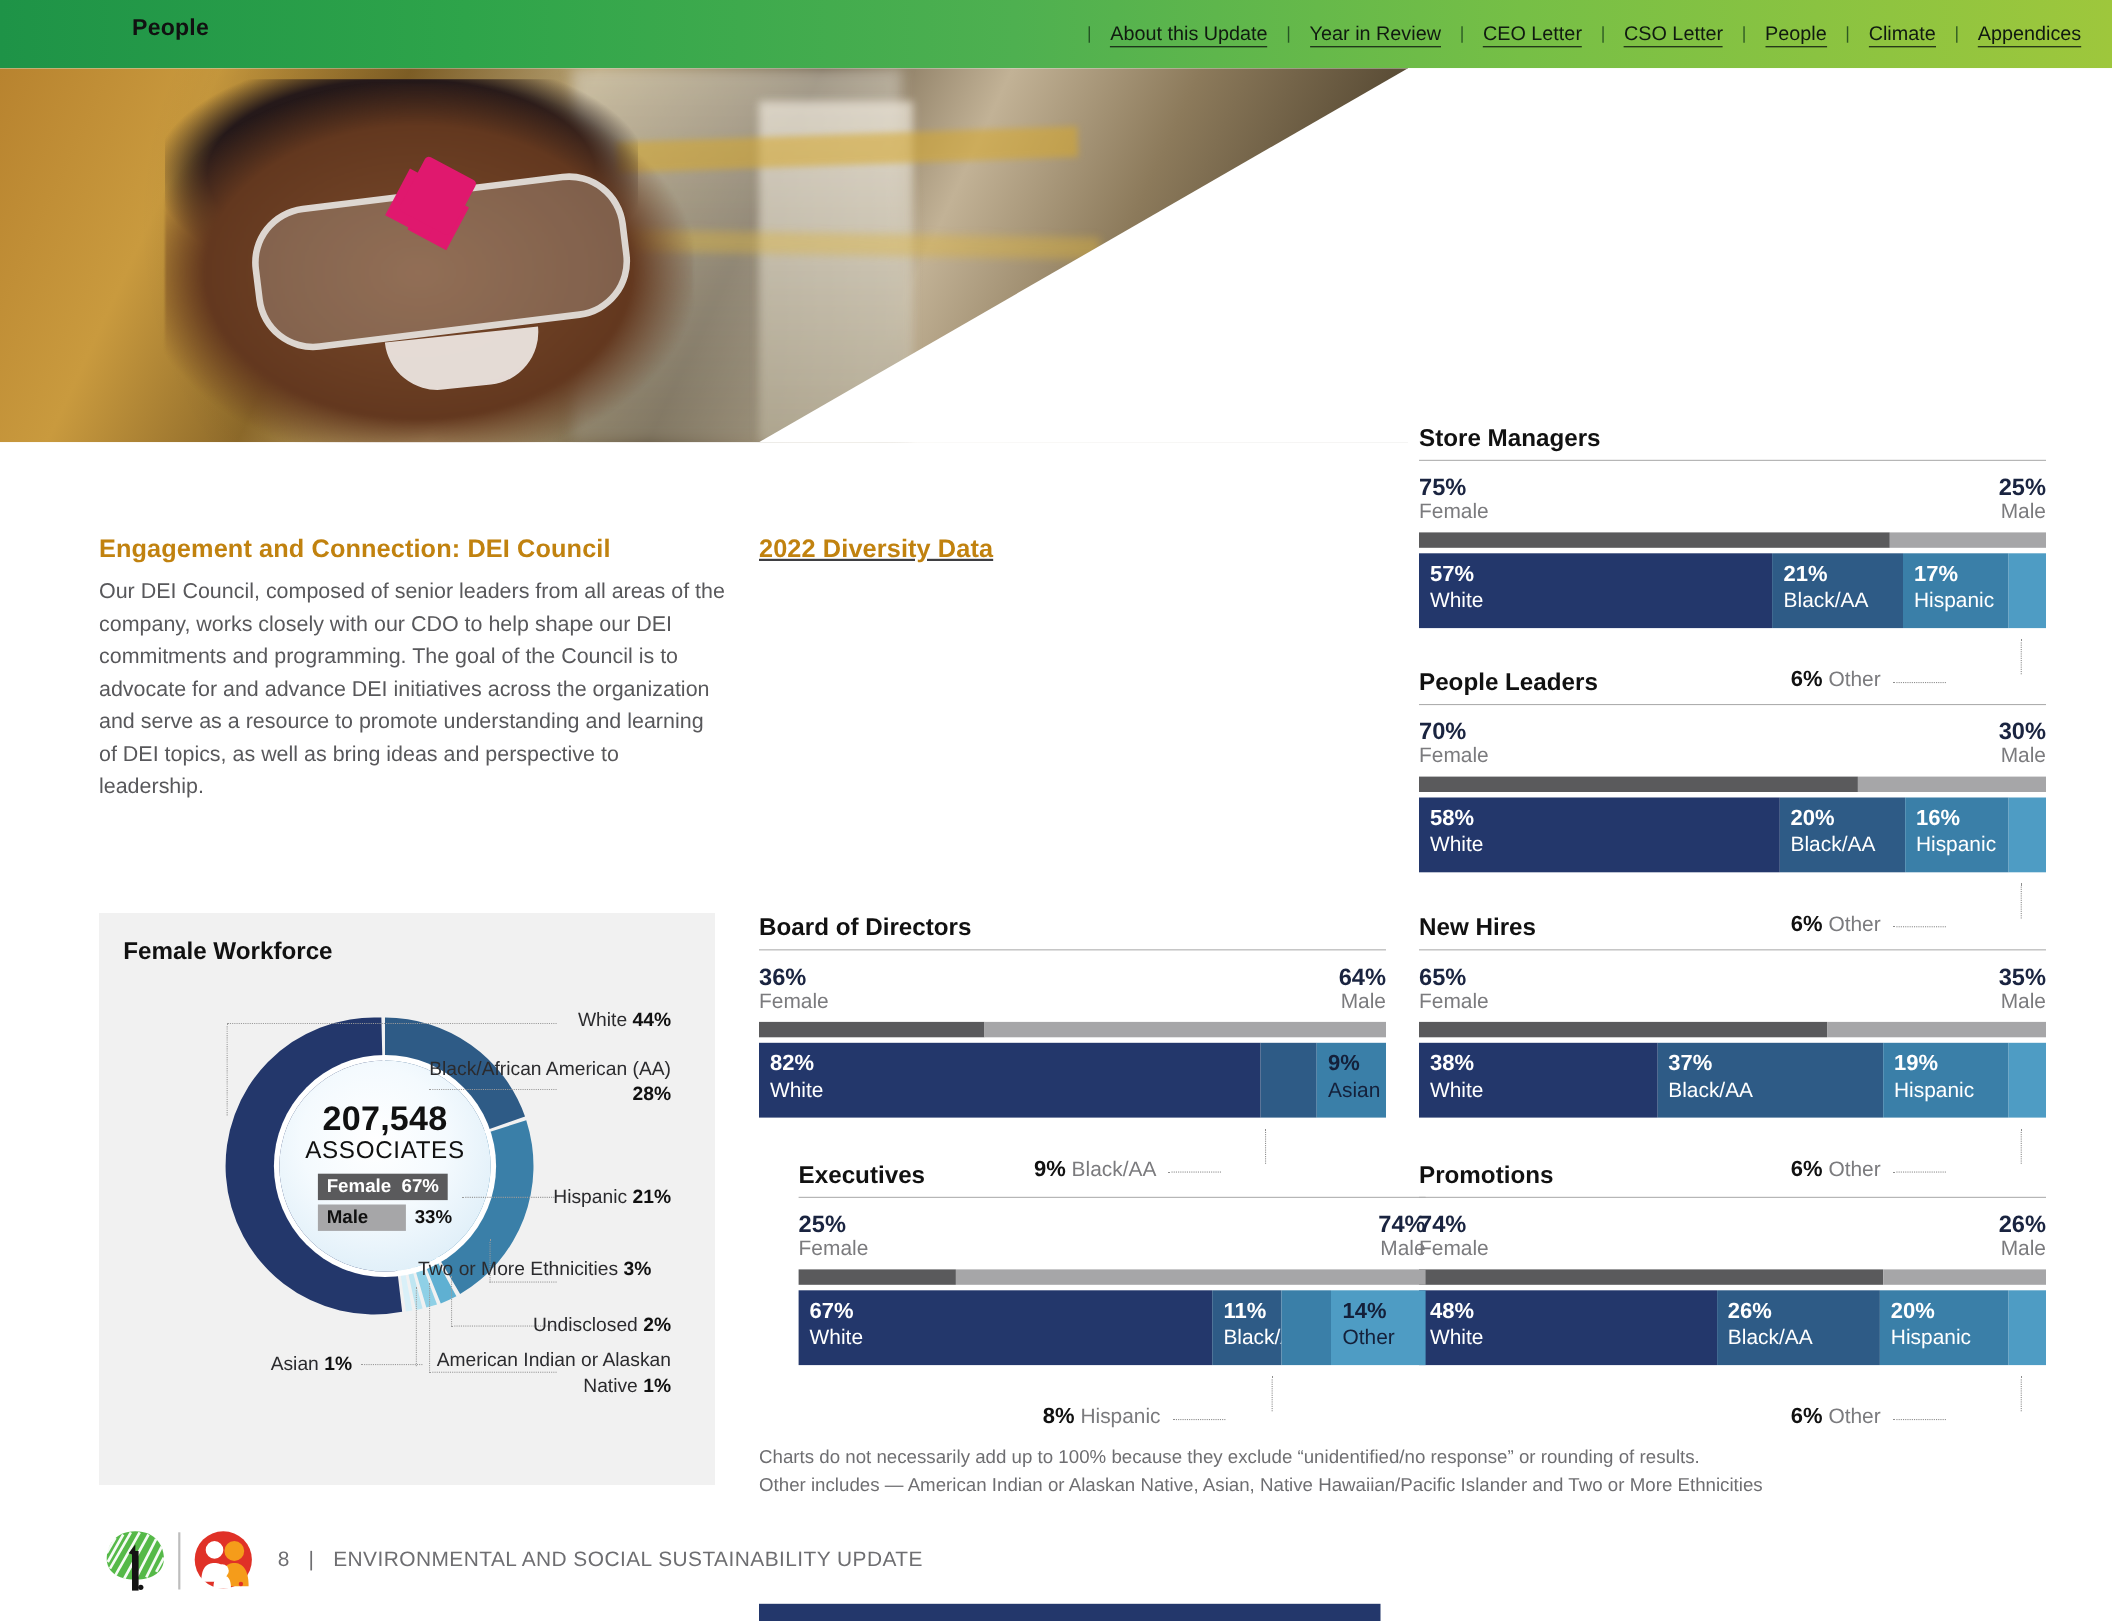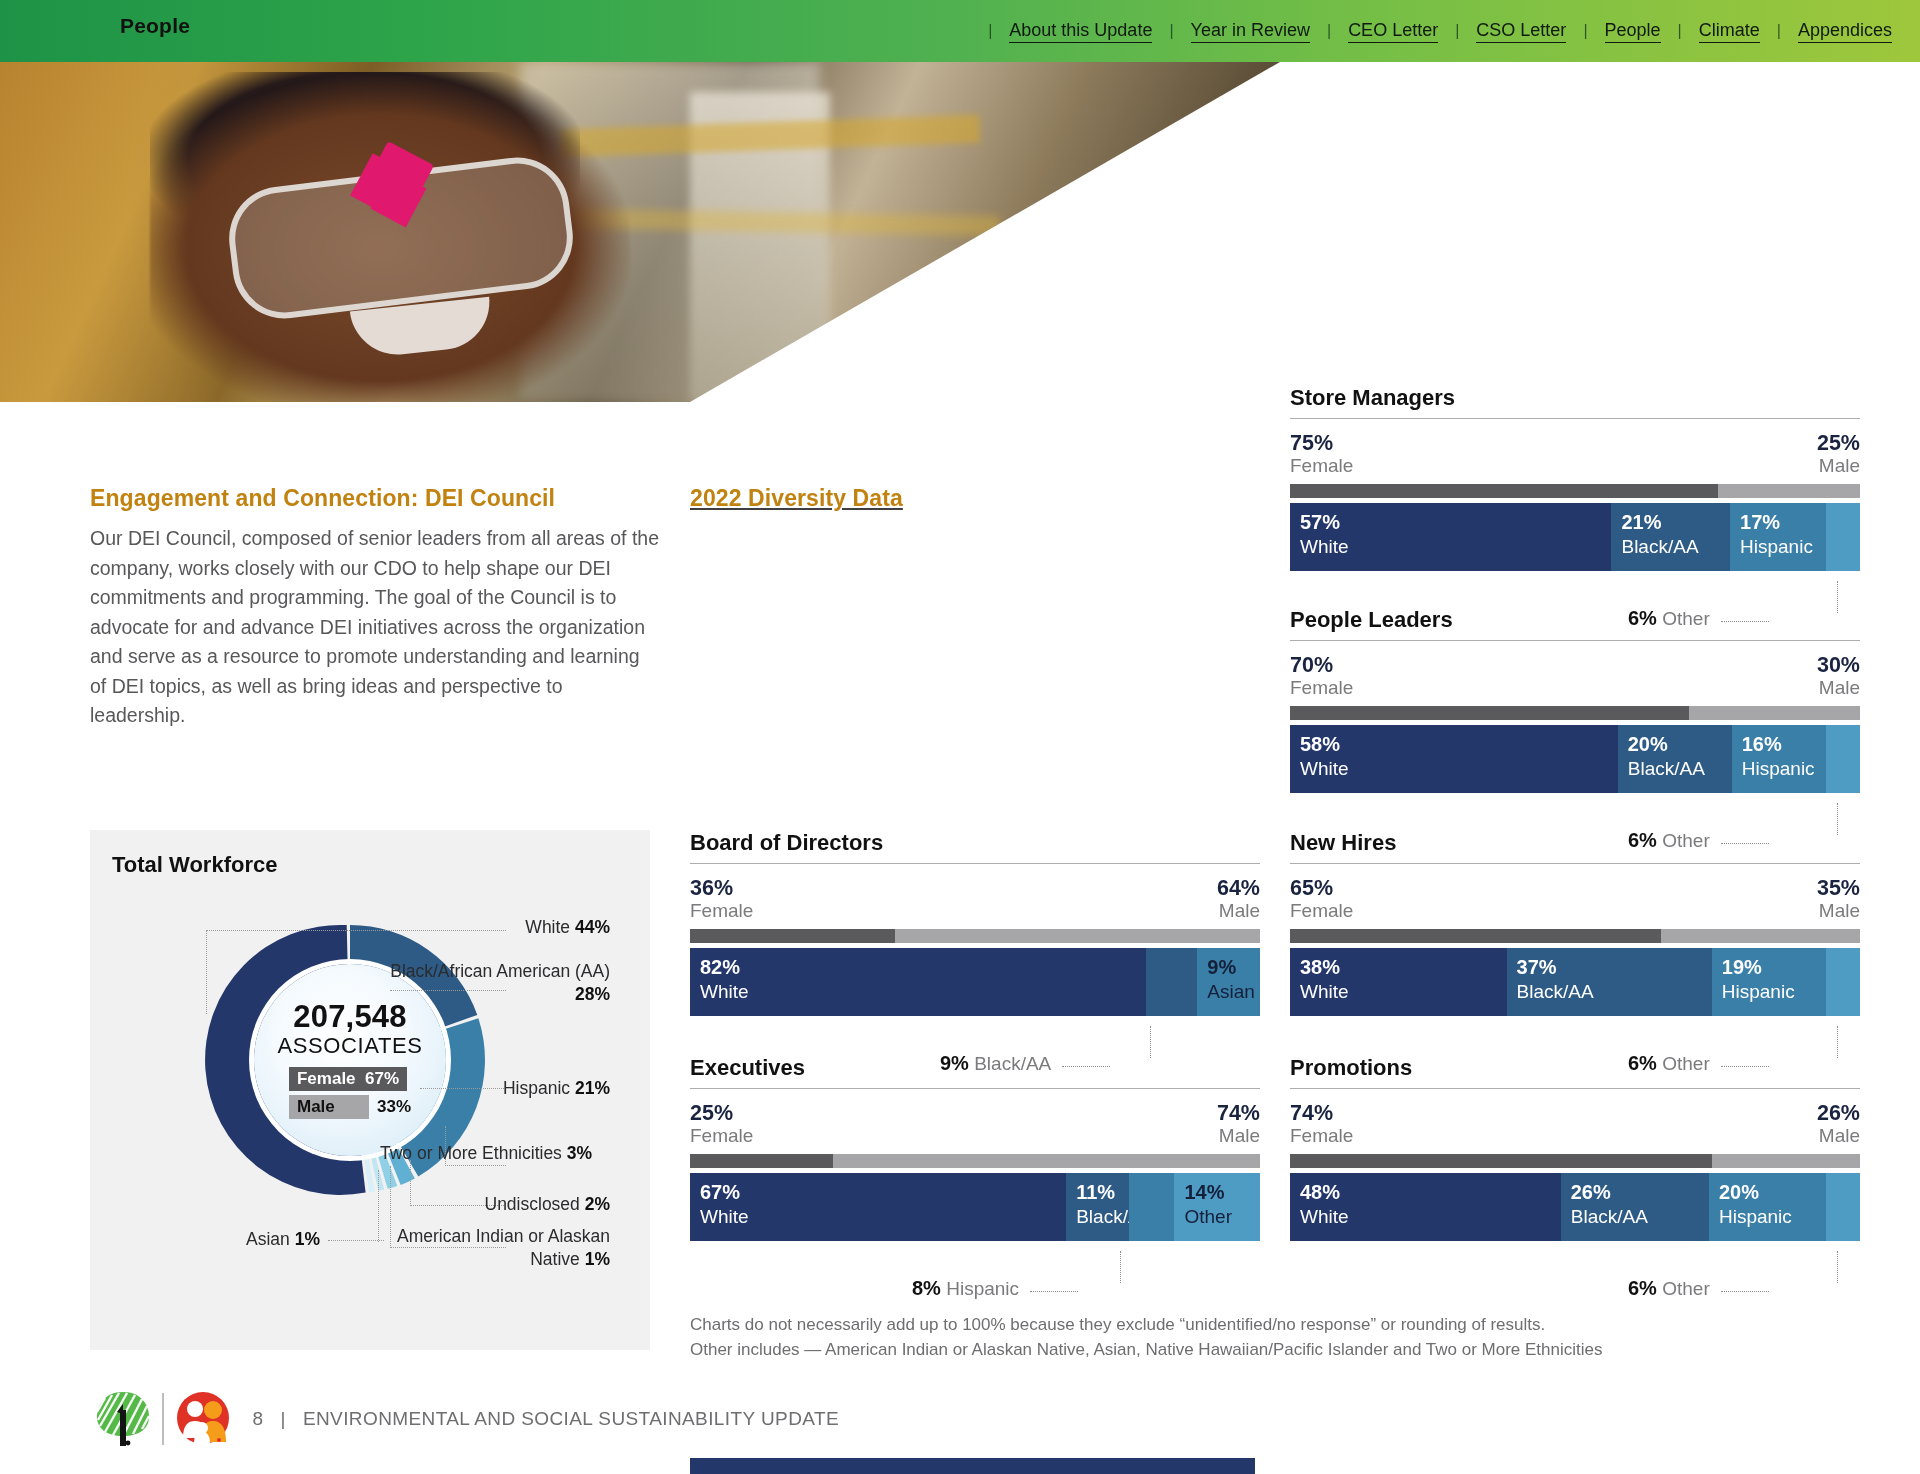--- a/index.html
+++ b/index.html
@@ -221,21 +221,21 @@
 <div class="col-a">
   <h2 class="sec-head">Engagement and Connection: DEI Council</h2>
   <p class="body-txt">Our DEI Council, composed of senior leaders from all areas of the company, works closely with our CDO to help shape our DEI commitments and programming. The goal of the Council is to advocate for and advance DEI initiatives across the organization and serve as a resource to promote understanding and learning of DEI topics, as well as bring ideas and perspective to leadership.</p>
 </div>
 
 <div class="col-b">
   <h2 class="sec-head">2022 Diversity Data</h2>
 </div>
 
 <div class="tw-panel">
-  <div class="tw-title">Total Workforce</div>
+  <div class="tw-title">Female Workforce</div>
 
   <div class="donut-wrap">
     <svg width="300" height="300" viewBox="0 0 300 300">
       <g transform="translate(150,150)">
 
         <path d="M 0 -135 A 135 135 0 0 1 127.3 -45.1 L 83.6 -29.6 A 88.6 88.6 0 0 0 0 -88.6 Z" fill="#2e5b86"></path>
 
         <path d="M 128.4 -41.7 A 135 135 0 0 1 68.3 116.4 L 44.8 76.4 A 88.6 88.6 0 0 0 84.3 -27.4 Z" fill="#3a7fa8"></path>
 
         <path d="M 64.9 118.4 A 135 135 0 0 1 50.7 124.9 L 33.3 82.0 A 88.6 88.6 0 0 0 42.6 77.7 Z" fill="#5fb0d2"></path>
@@ -496,21 +496,21 @@
     </div>
   </div>
   <div class="co-vert" style="left:460px;top:196px;height:32px;"></div>
   <div class="callout" style="left:250px;top:222px;">
     <b>9%</b>
     <span>Black/AA</span>
     <span class="co-dots"></span>
   </div>
 </div>
 
-<div class="chart-block" style="left:690px;top:1055px;width:570px;">
+<div class="chart-block" style="left:726px;top:1055px;width:570px;">
   <div class="cb-title">Executives</div>
   <div class="cb-rule"></div>
   <div class="cb-gender">
     <div class="cb-g-l">
       <div class="cb-pct">25%</div>
       <div class="cb-lbl">Female</div>
     </div>
     <div class="cb-g-r">
       <div class="cb-pct">74%</div>
       <div class="cb-lbl">Male</div>

